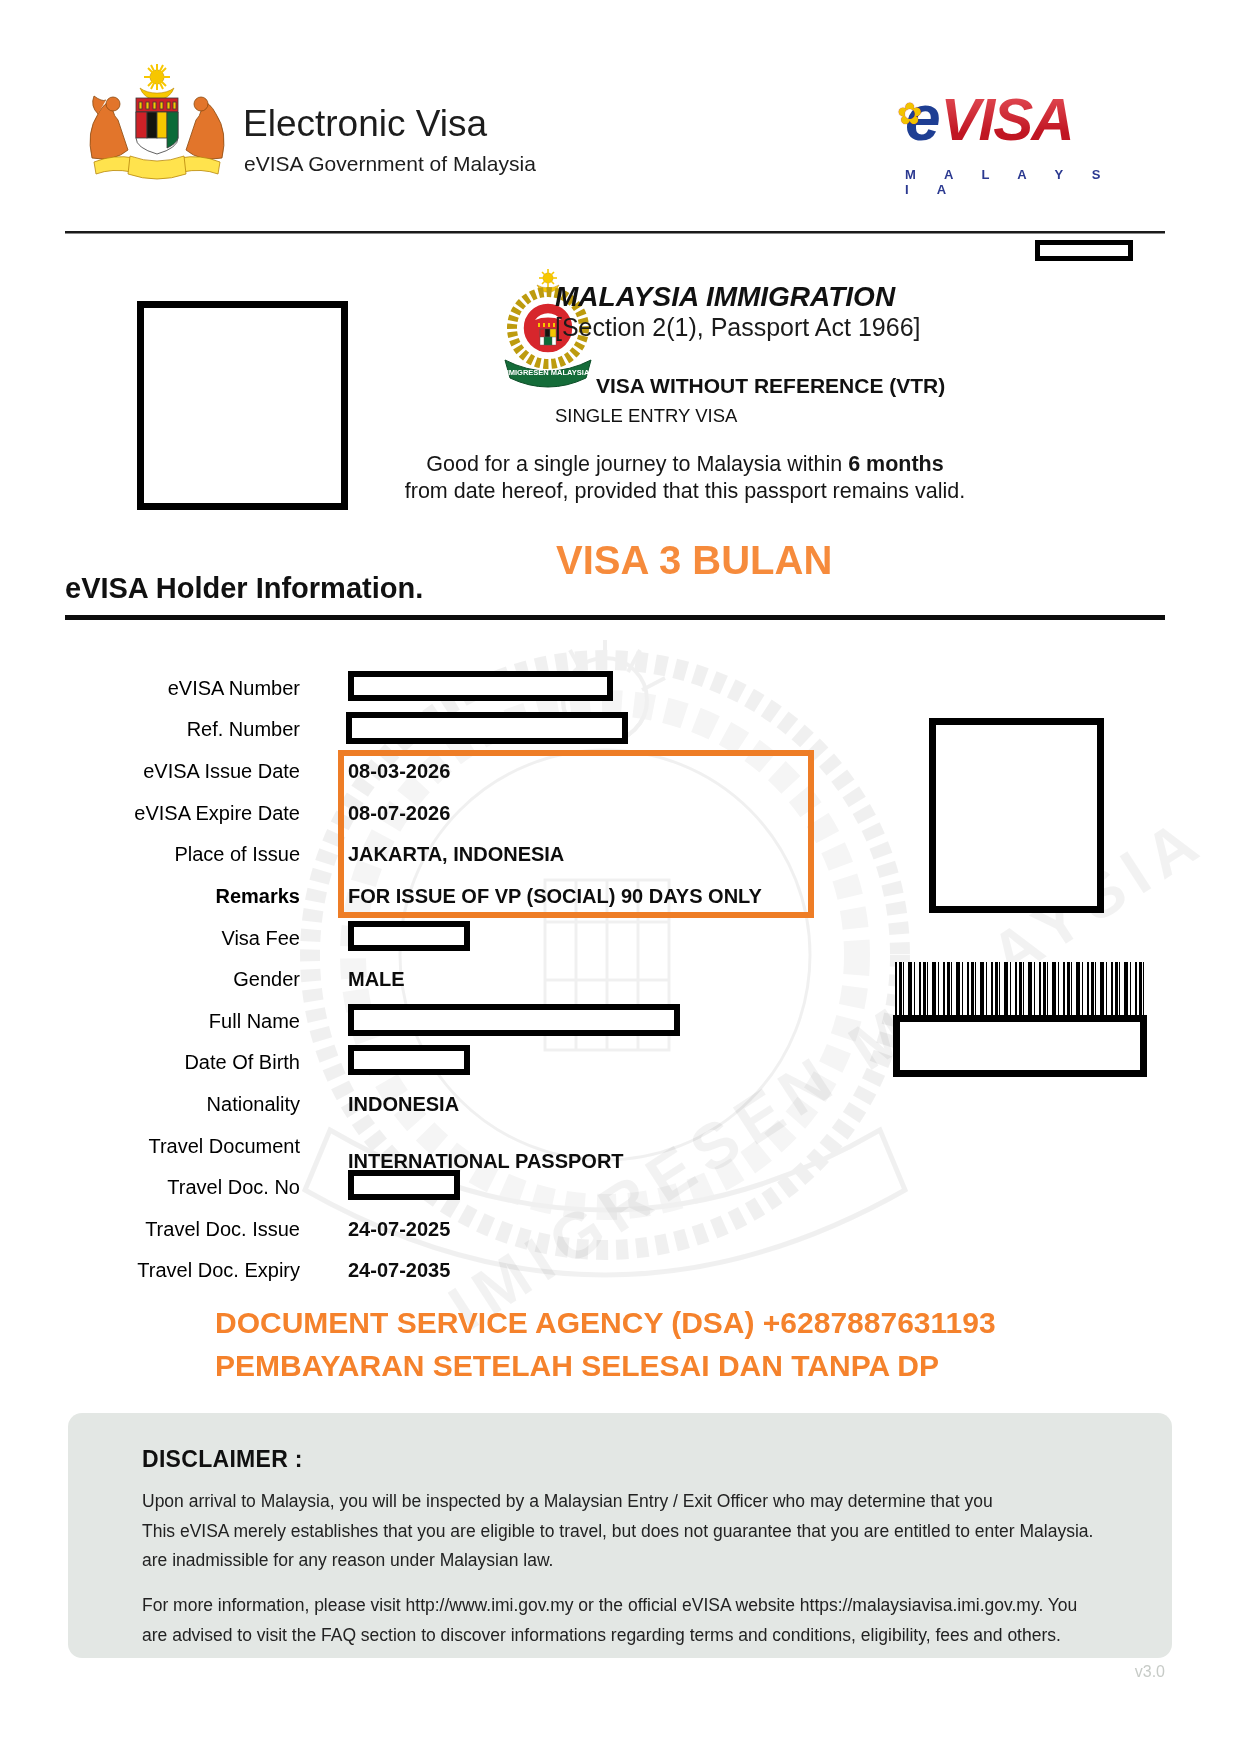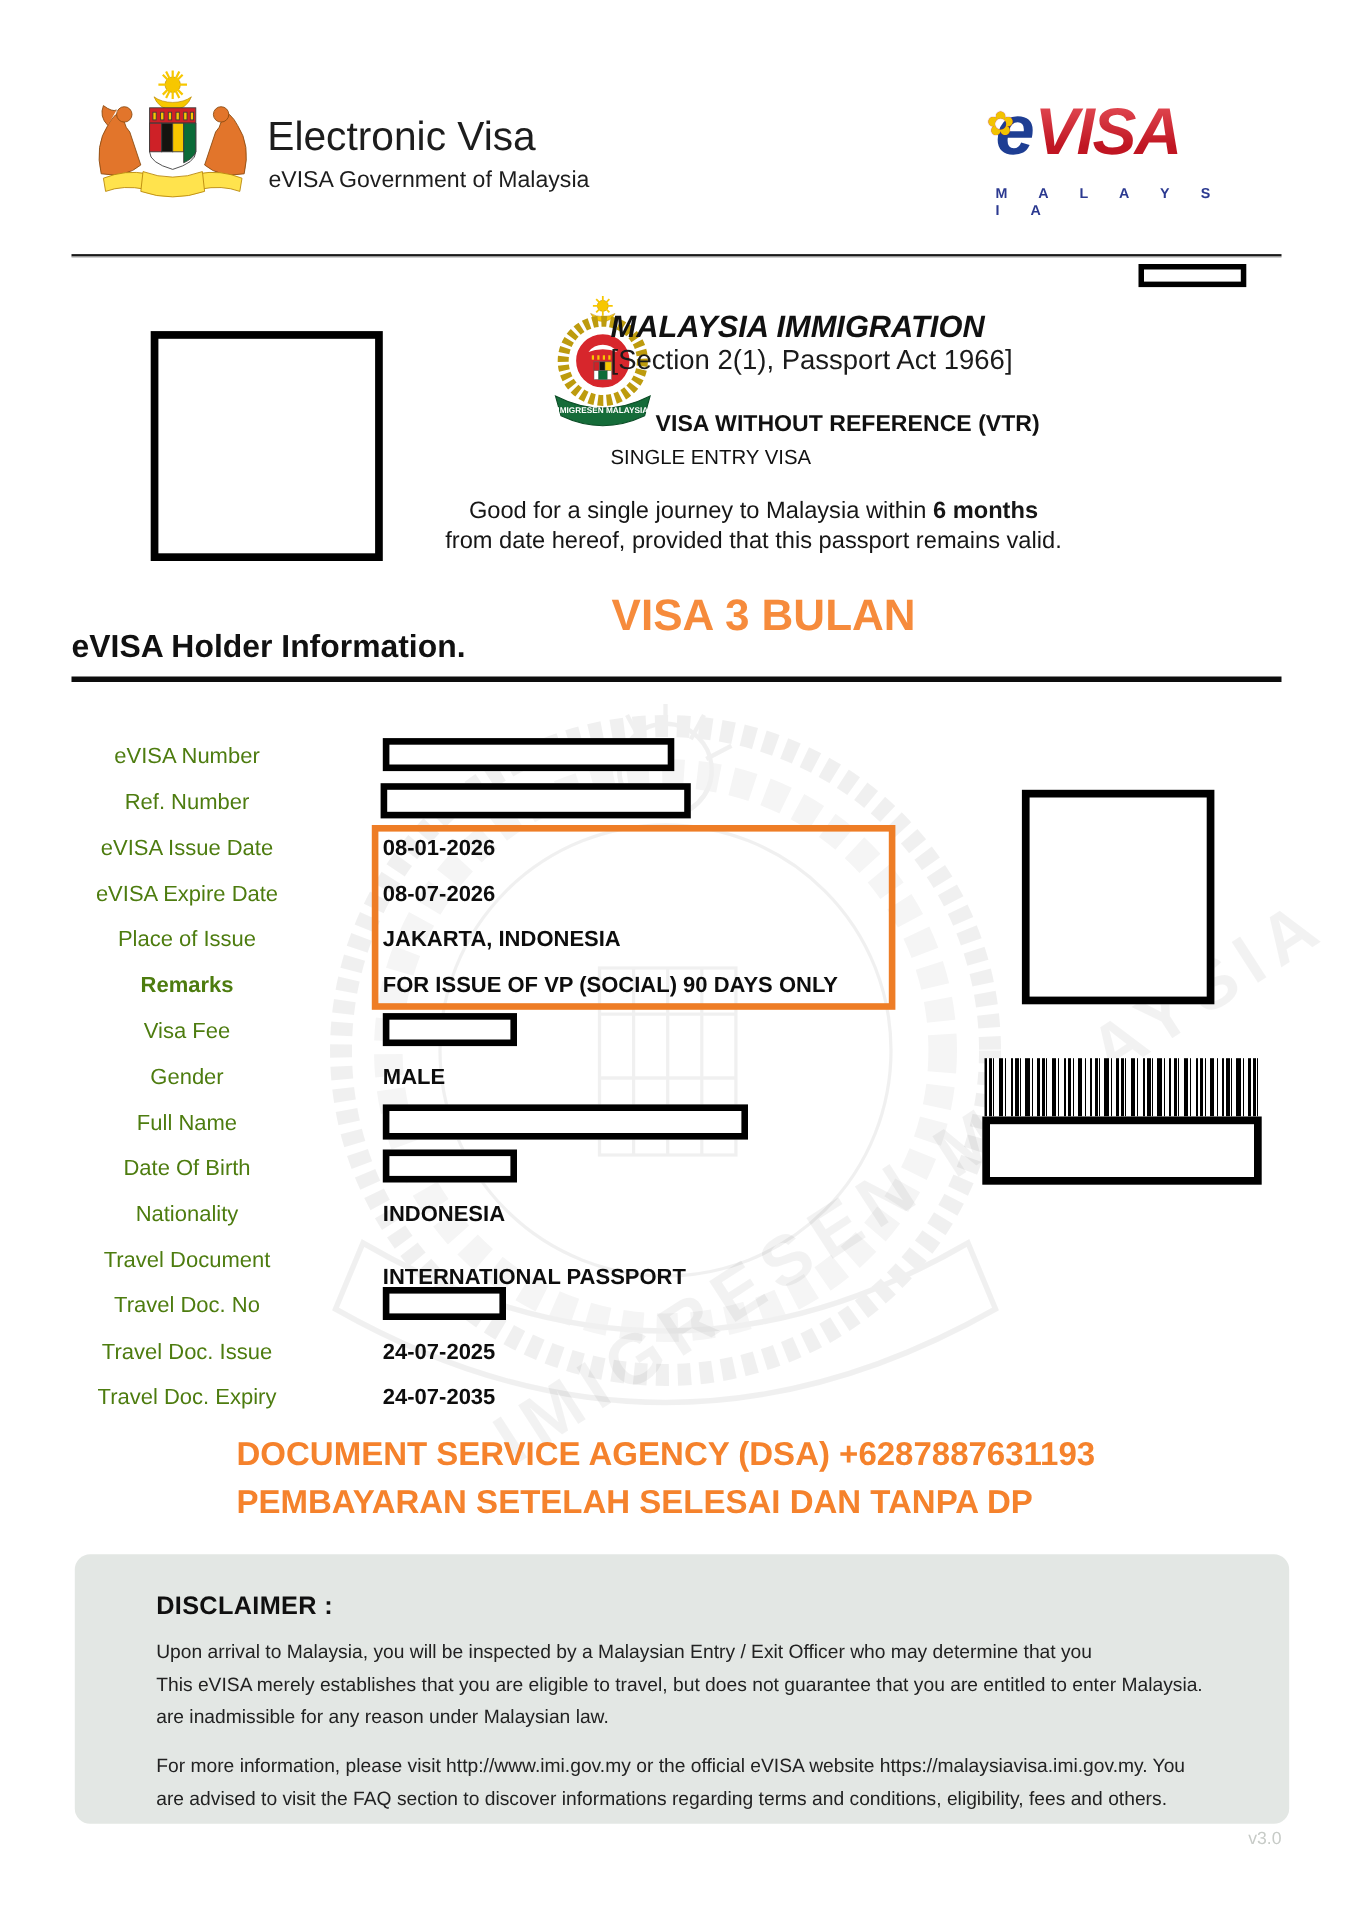--- a/index.html
+++ b/index.html
@@ -41,22 +41,22 @@
   .redact-top{left:1035px;top:240px;width:88px;height:11px;border-width:5px;}
 
   .good-lines{position:absolute;left:340px;top:451px;width:690px;text-align:center;
               font-size:21.5px;color:#161616;line-height:27px;}
   .visa-stamp{position:absolute;left:556px;top:538px;font-size:40px;font-weight:bold;
               color:#F68B3C;letter-spacing:0px;white-space:nowrap;}
 
   .holder-title{position:absolute;left:65px;top:572px;font-size:29px;font-weight:bold;}
 
   
-  .lbl{position:absolute;left:40px;width:260px;text-align:center;font-size:20px;
-       color:#4d7c0f;white-space:nowrap;}
+  .lbl{position:absolute;left:40px;width:260px;text-align:right;font-size:20px;
+       color:#000000;white-space:nowrap;}
   .val{position:absolute;left:348px;font-size:20px;font-weight:bold;color:#0d0d0d;
        white-space:nowrap;}
   .orange-frame{position:absolute;left:338px;top:750px;width:464px;height:156px;
                 border:6px solid #EE7D26;background:transparent;}
 
   .side-box{position:absolute;left:929px;top:718px;width:161px;height:181px;
             border:7px solid #000;background:#fff;}
   .barcode{position:absolute;left:895px;top:962px;width:253px;height:53px;
            background:repeating-linear-gradient(90deg,#000 0 2px,#fff 2px 4px,#000 4px 7px,
              #fff 7px 8px,#000 8px 9px,#fff 9px 13px,#000 13px 17px,#fff 17px 19px,
@@ -220,21 +220,21 @@
 
   <div class="orange-frame"></div>
 
   <div class="lbl" style="top:677px;">eVISA Number</div>
   <div class="redact" style="left:348px;top:671px;width:253px;height:18px;"></div>
 
   <div class="lbl" style="top:718px;">Ref. Number</div>
   <div class="redact" style="left:346px;top:712px;width:270px;height:20px;"></div>
 
   <div class="lbl" style="top:760px;">eVISA Issue Date</div>
-  <div class="val" style="top:760px;">08-01-2026</div>
+  <div class="val" style="top:760px;">08-03-2026</div>
 
   <div class="lbl" style="top:802px;">eVISA Expire Date</div>
   <div class="val" style="top:802px;">08-07-2026</div>
 
   <div class="lbl" style="top:843px;">Place of Issue</div>
   <div class="val" style="top:843px;">JAKARTA, INDONESIA</div>
 
   <div class="lbl" style="top:885px;font-weight:bold;">Remarks</div>
   <div class="val" style="top:885px;">FOR ISSUE OF VP (SOCIAL) 90 DAYS ONLY</div>
 

